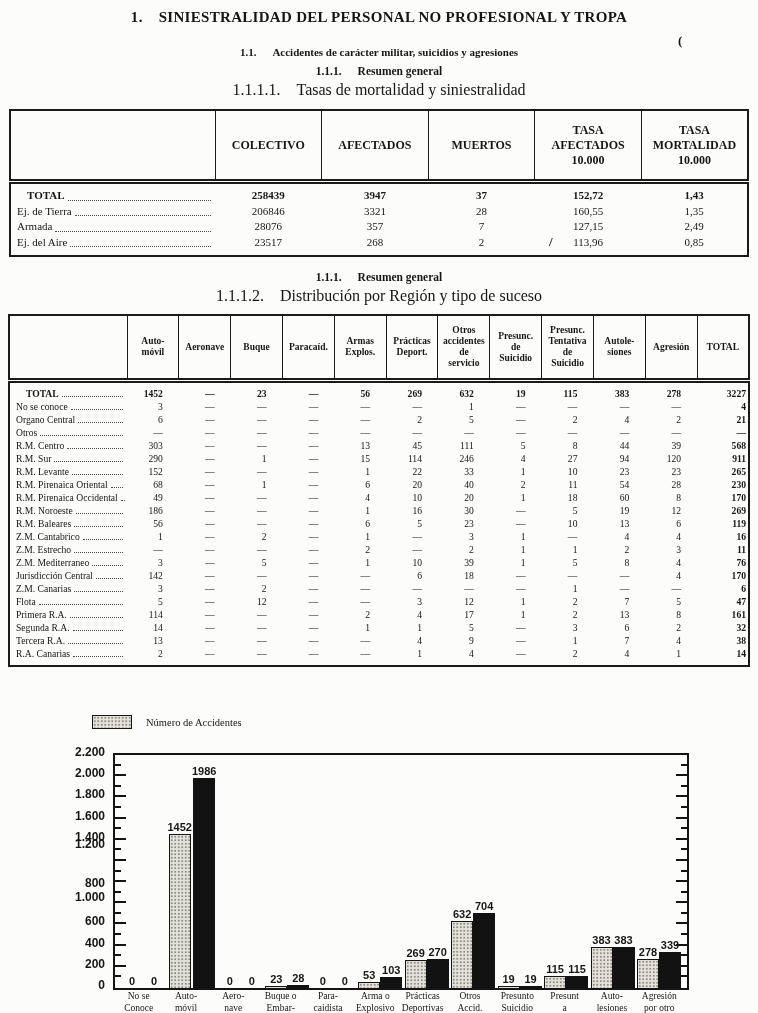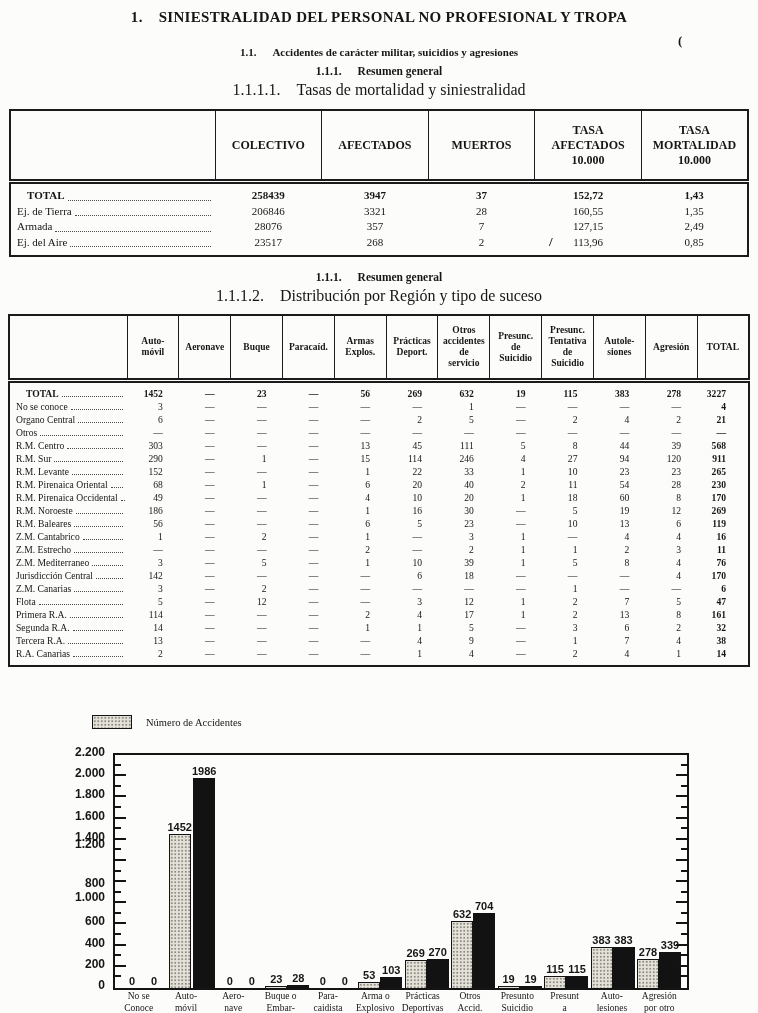--- a/index.html
+++ b/index.html
@@ -26,21 +26,21 @@
   tbody tr:first-child td{padding-top:5px;}
   tbody tr:last-child td{padding-bottom:6px;}
   tr.bold td{font-weight:bold;}
   td.lblcell{padding-left:6px;}
   tr.bold td.lblcell{padding-left:16px;}
   .lblwrap{display:flex;align-items:flex-end;}
   .lbl{white-space:nowrap;}
   .leader{flex:1;border-bottom:1.5px dotted #4a4a4a;margin:0 3px 2px 3px;min-width:4px;}
   #t1 td.val{text-align:center;}
   #t2 td.val{text-align:right;padding-right:16px;}
-  #t2 td.val:last-child{font-weight:bold;padding-right:22px;}
+  #t2 td.val:last-child{font-weight:bold;padding-right:2px;}
   
   .chart{margin-top:48px;position:relative;}
   .legend{margin-left:92px;}
   .lrow{display:flex;align-items:center;margin-bottom:5px;}
   .sw{width:38px;height:12px;border:1.6px solid #141414;margin-right:14px;display:inline-block;}
   .sw.solid{background:#121212;}
   .stip{background-color:#e3e1d8;background-image:radial-gradient(#8d8a81 0.8px,transparent 0.9px);background-size:3.5px 3.5px;}
   .ltext{font-size:10.5px;}
   .plotwrap{position:relative;margin:24px 0 0 45px;height:233px;}
   .plot{position:absolute;left:68px;top:0;width:572px;height:233px;border:2px solid #141414;box-sizing:content-box;}

